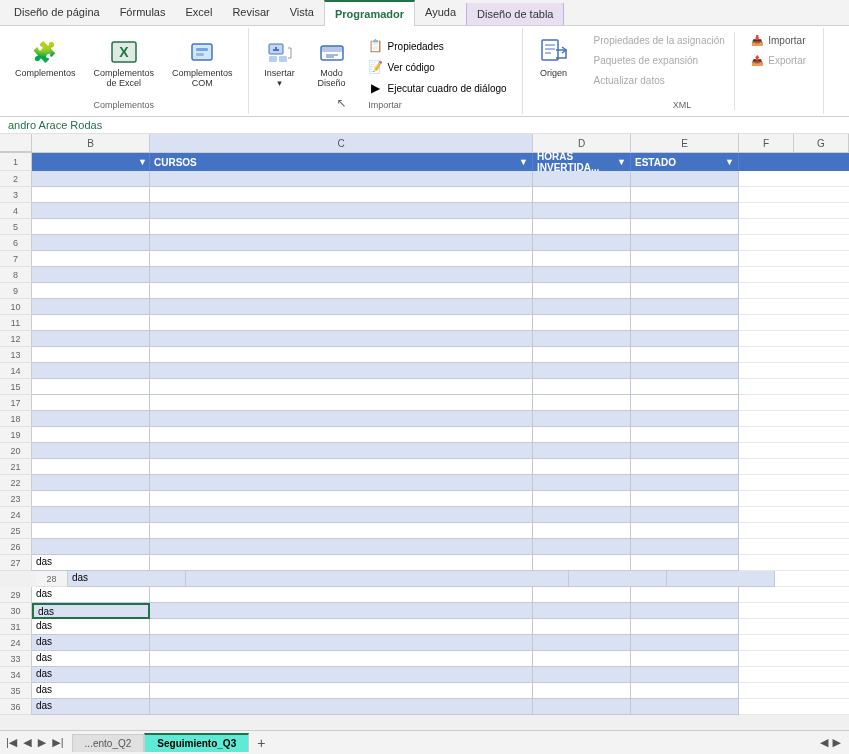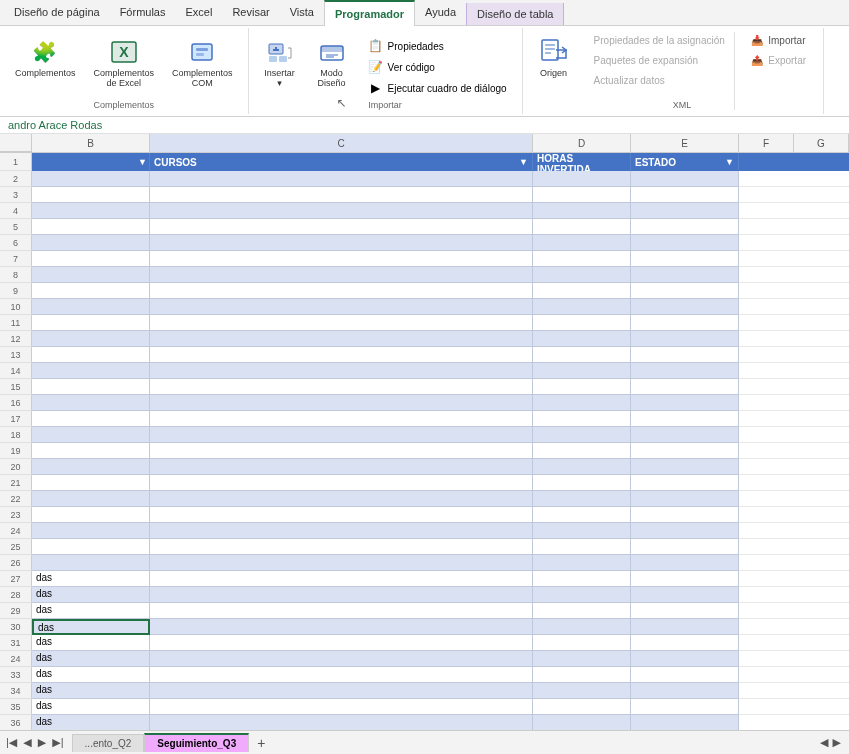--- a/index.html
+++ b/index.html
@@ -30,21 +30,21 @@
     .user-label { color: #217346; font-size: 11px; padding: 2px 8px; background: #fff; border-bottom: 1px solid #e0e0e0; }
     .col-header { border-right: 1px solid #ccc; text-align: center; font-size: 10px; color: #555; display: flex; align-items: center; justify-content: center; }
     .table-cell { border-right: 1px solid #c0c8dc; border-bottom: 1px solid #c0c8dc; padding: 1px 4px; font-size: 10px; overflow: hidden; white-space: nowrap; }
 
     
     .row-num { background: #f3f3f3; border-right: 1px solid #ccc; border-bottom: 1px solid #e0e0e0; font-size: 9px; color: #666; text-align: center; display: flex; align-items: center; justify-content: center; min-width: 32px; }
 
     
     .sheet-bar { display: flex; align-items: center; background: #f3f3f3; border-top: 1px solid #ccc; height: 24px; padding-left: 4px; gap: 0; }
     .sheet-tab { padding: 3px 12px; font-size: 10px; border: 1px solid #ccc; border-bottom: none; cursor: pointer; background: #e0e0e0; color: #555; }
-    .sheet-tab.active { background: #f0abfc; color: #000; border-top: 2px solid #217346; font-weight: 600; }
+    .sheet-tab.active { background: #5eead4; color: #000; border-top: 2px solid #217346; font-weight: 600; }
     .add-sheet { padding: 2px 8px; cursor: pointer; font-size: 14px; color: #555; background: none; border: none; }
 
     
     .main-layout { display: flex; flex-direction: column; height: calc(754px - 0px); }
     .spreadsheet-area { display: flex; flex-direction: column; flex: 1; overflow: hidden; }
   </style>
 </head>
 <body>
 
 <div class="main-layout">
@@ -210,21 +210,21 @@
       <div class="row-num" style="height:18px;">1</div>
       <div style="width:118px; background:#4472C4; border-right:1px solid #5580CC; height:18px;">
         <div style="display:flex; align-items:center; height:100%; padding:0 2px; justify-content:flex-end;">
           <span style="font-size:9px; color:#fff; cursor:pointer;">▼</span>
         </div>
       </div>
       <div style="width:383px; background:#4472C4; border-right:1px solid #5580CC; height:18px; padding:0 4px; color:#fff; font-size:10px; font-weight:600; display:flex; align-items:center; justify-content:space-between;">
         <span>CURSOS</span>
         <span style="font-size:9px; cursor:pointer;">▼</span>
       </div>
-      <div style="width:98px; background:#4472C4; border-right:1px solid #5580CC; height:18px; padding:0 4px; color:#fff; font-size:10px; font-weight:600; display:flex; align-items:center; justify-content:space-between;flex-direction:column;">
+      <div style="width:98px; background:#4472C4; border-right:1px solid #5580CC; height:18px; padding:0 4px; color:#fff; font-size:10px; font-weight:600; display:flex; align-items:center; justify-content:space-between;">
         <span>HORAS INVERTIDA...</span>
         <span style="font-size:9px; cursor:pointer;">▼</span>
       </div>
       <div style="width:108px; background:#4472C4; border-right:1px solid #5580CC; height:18px; padding:0 4px; color:#fff; font-size:10px; font-weight:600; display:flex; align-items:center; justify-content:space-between;">
         <span>ESTADO</span>
         <span style="font-size:9px; cursor:pointer;">▼</span>
       </div>
       <div style="flex:1; background:#4472C4; height:18px;"></div>
     </div>
 
@@ -335,28 +335,20 @@
         </div>
         <div style="display: flex;">
           <div class="row-num" style="height: 16px;">15</div>
           <div class="table-cell" style="width: 118px; height: 16px; background: rgb(255, 255, 255);"></div>
           <div class="table-cell" style="width: 383px; height: 16px; background: rgb(255, 255, 255);"></div>
           <div class="table-cell" style="width: 98px; height: 16px; background: rgb(255, 255, 255);"></div>
           <div class="table-cell" style="width: 108px; height: 16px; background: rgb(255, 255, 255);"></div>
           <div style="flex: 1 1 0%; height: 16px; background: rgb(255, 255, 255); border-bottom: 1px solid rgb(232, 232, 232);"></div>
         </div>
         <div style="display: flex;">
-          <div class="row-num" style="height: 16px;">16</div>
-          <div class="table-cell" style="width: 118px; height: 16px; background: rgb(217, 225, 242);"></div>
-          <div class="table-cell" style="width: 383px; height: 16px; background: rgb(217, 225, 242);"></div>
-          <div class="table-cell" style="width: 98px; height: 16px; background: rgb(217, 225, 242);"></div>
-          <div class="table-cell" style="width: 108px; height: 16px; background: rgb(217, 225, 242);"></div>
-          <div style="flex: 1 1 0%; height: 16px; background: rgb(255, 255, 255); border-bottom: 1px solid rgb(232, 232, 232);"></div>
-        </div>
-        <div style="display: flex;">
           <div class="row-num" style="height: 16px;">17</div>
           <div class="table-cell" style="width: 118px; height: 16px; background: rgb(255, 255, 255);"></div>
           <div class="table-cell" style="width: 383px; height: 16px; background: rgb(255, 255, 255);"></div>
           <div class="table-cell" style="width: 98px; height: 16px; background: rgb(255, 255, 255);"></div>
           <div class="table-cell" style="width: 108px; height: 16px; background: rgb(255, 255, 255);"></div>
           <div style="flex: 1 1 0%; height: 16px; background: rgb(255, 255, 255); border-bottom: 1px solid rgb(232, 232, 232);"></div>
         </div>
         <div style="display: flex;">
           <div class="row-num" style="height: 16px;">18</div>
           <div class="table-cell" style="width: 118px; height: 16px; background: rgb(217, 225, 242);"></div>
@@ -431,21 +423,21 @@
         </div>
         <div style="display: flex;">
           <div class="row-num" style="height: 16px;">27</div>
           <div class="table-cell" style="width: 118px; height: 16px; background: rgb(255, 255, 255); font-size: 10px;">das</div>
           <div class="table-cell" style="width: 383px; height: 16px; background: rgb(255, 255, 255);"></div>
           <div class="table-cell" style="width: 98px; height: 16px; background: rgb(255, 255, 255);"></div>
           <div class="table-cell" style="width: 108px; height: 16px; background: rgb(255, 255, 255);"></div>
           <div style="flex: 1 1 0%; height: 16px; background: rgb(255, 255, 255); border-bottom: 1px solid rgb(232, 232, 232);"></div>
         </div>
         <div style="display: flex;">
-          <div class="row-num" style="height: 16px;">28</div>
+          <div class="row-num" style="height: 16px; margin-left: 36px;">28</div>
           <div class="table-cell" style="width: 118px; height: 16px; background: rgb(217, 225, 242); font-size: 10px;">das</div>
           <div class="table-cell" style="width: 383px; height: 16px; background: rgb(217, 225, 242);"></div>
           <div class="table-cell" style="width: 98px; height: 16px; background: rgb(217, 225, 242);"></div>
           <div class="table-cell" style="width: 108px; height: 16px; background: rgb(217, 225, 242);"></div>
           <div style="flex: 1 1 0%; height: 16px; background: rgb(255, 255, 255); border-bottom: 1px solid rgb(232, 232, 232);"></div>
         </div>
         <div style="display: flex;">
           <div class="row-num" style="height: 16px;">29</div>
           <div class="table-cell" style="width: 118px; height: 16px; background: rgb(255, 255, 255); font-size: 10px;">das</div>
           <div class="table-cell" style="width: 383px; height: 16px; background: rgb(255, 255, 255);"></div>

